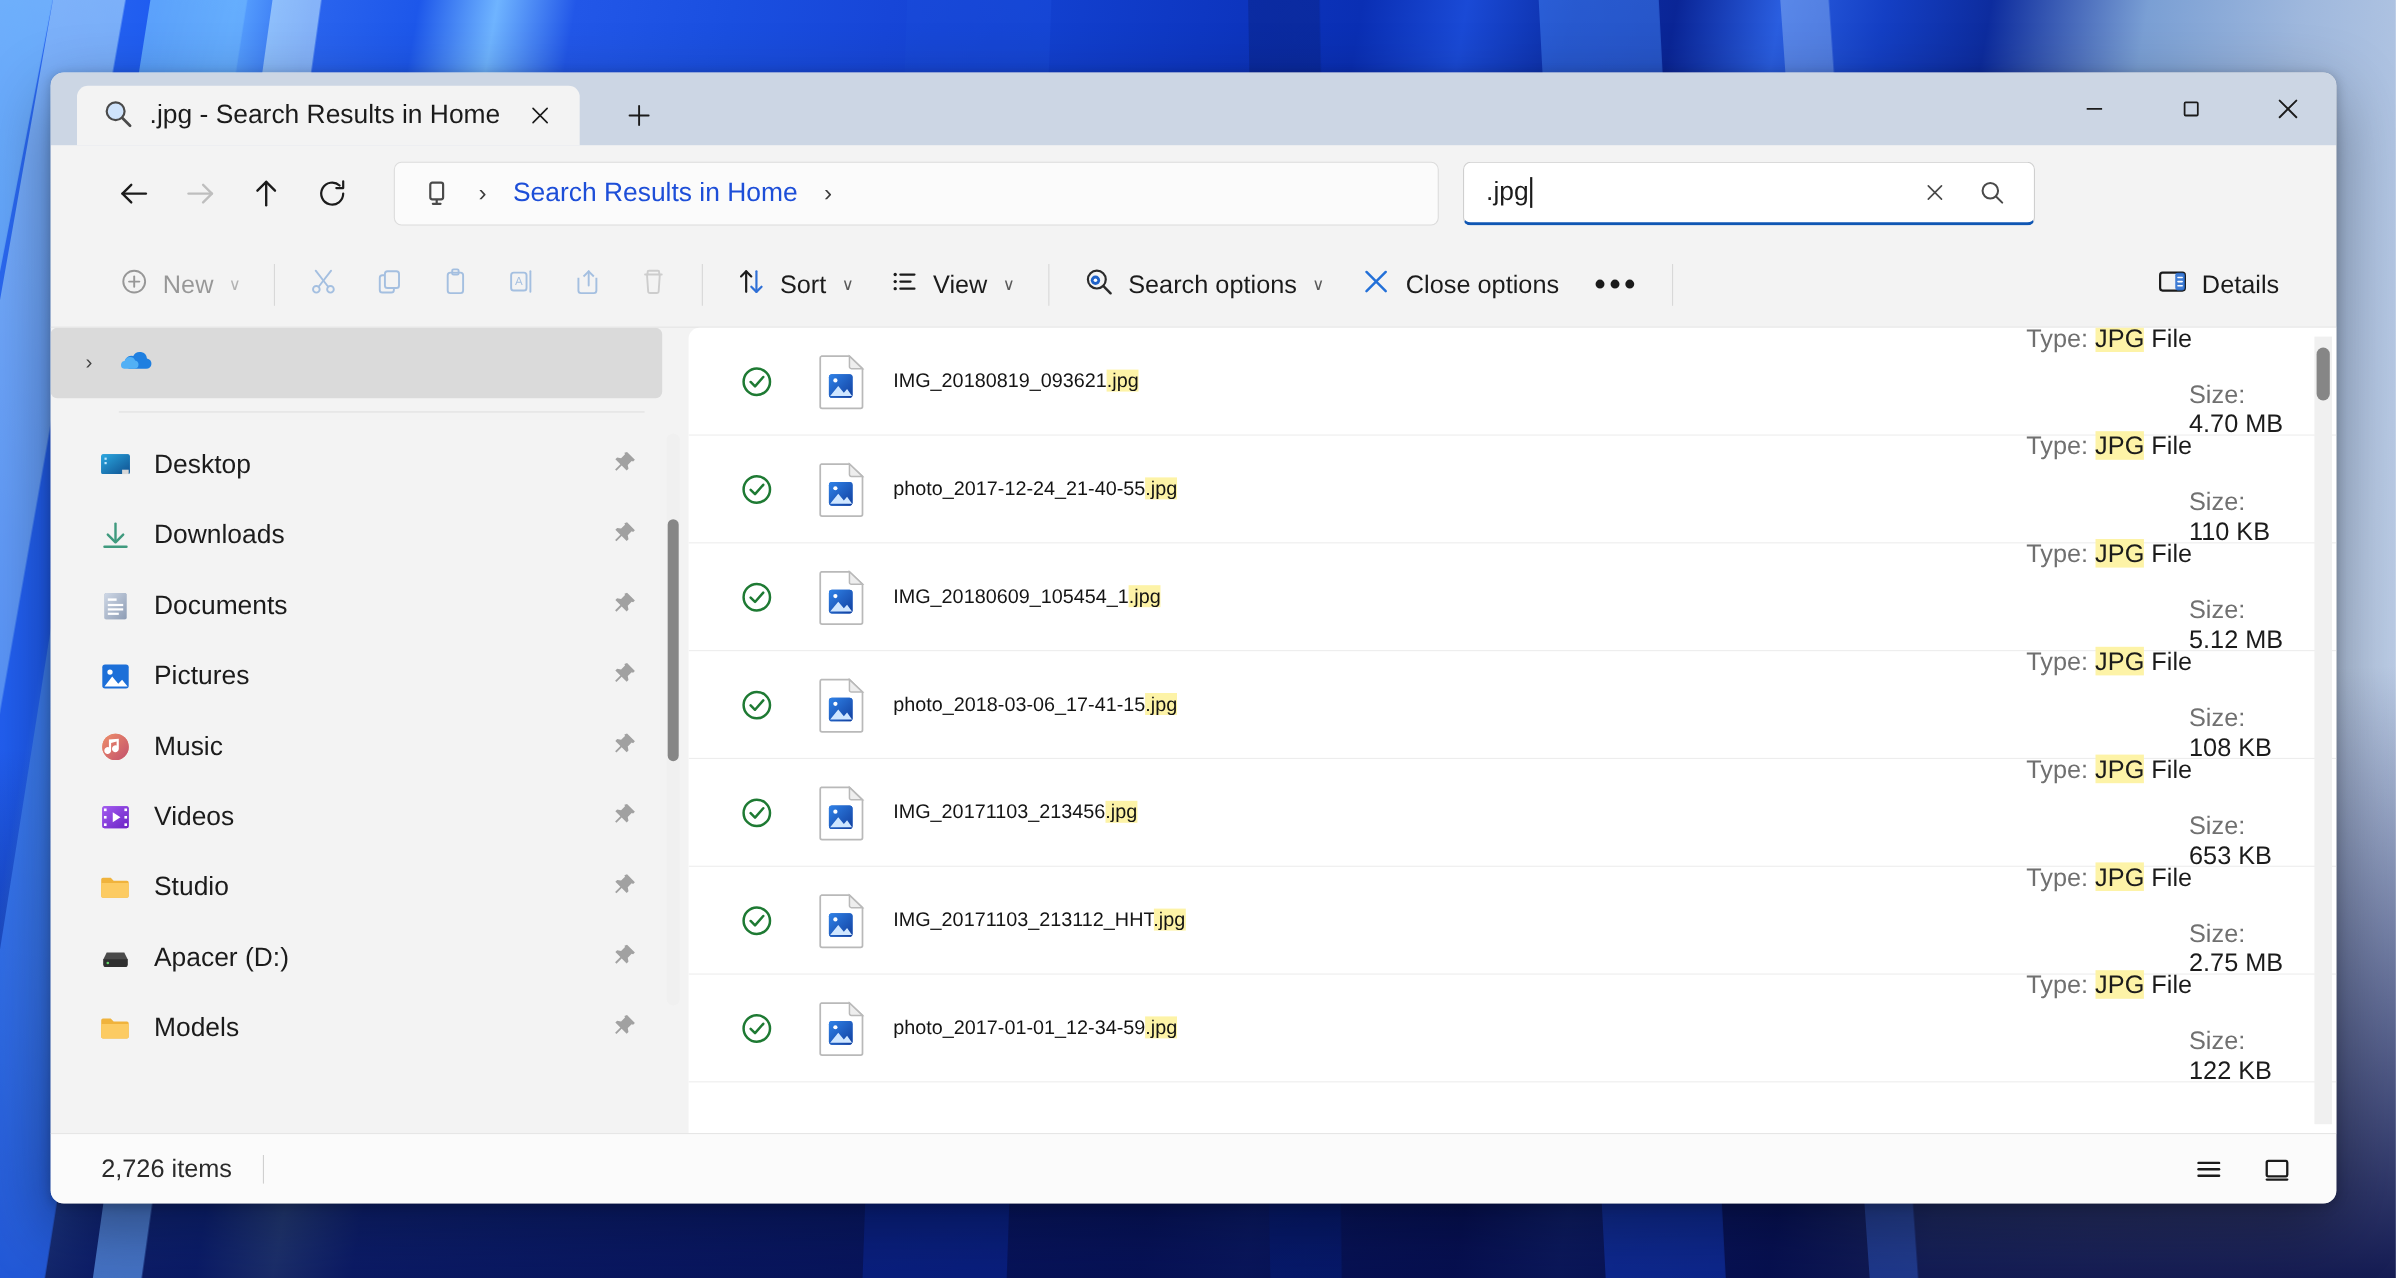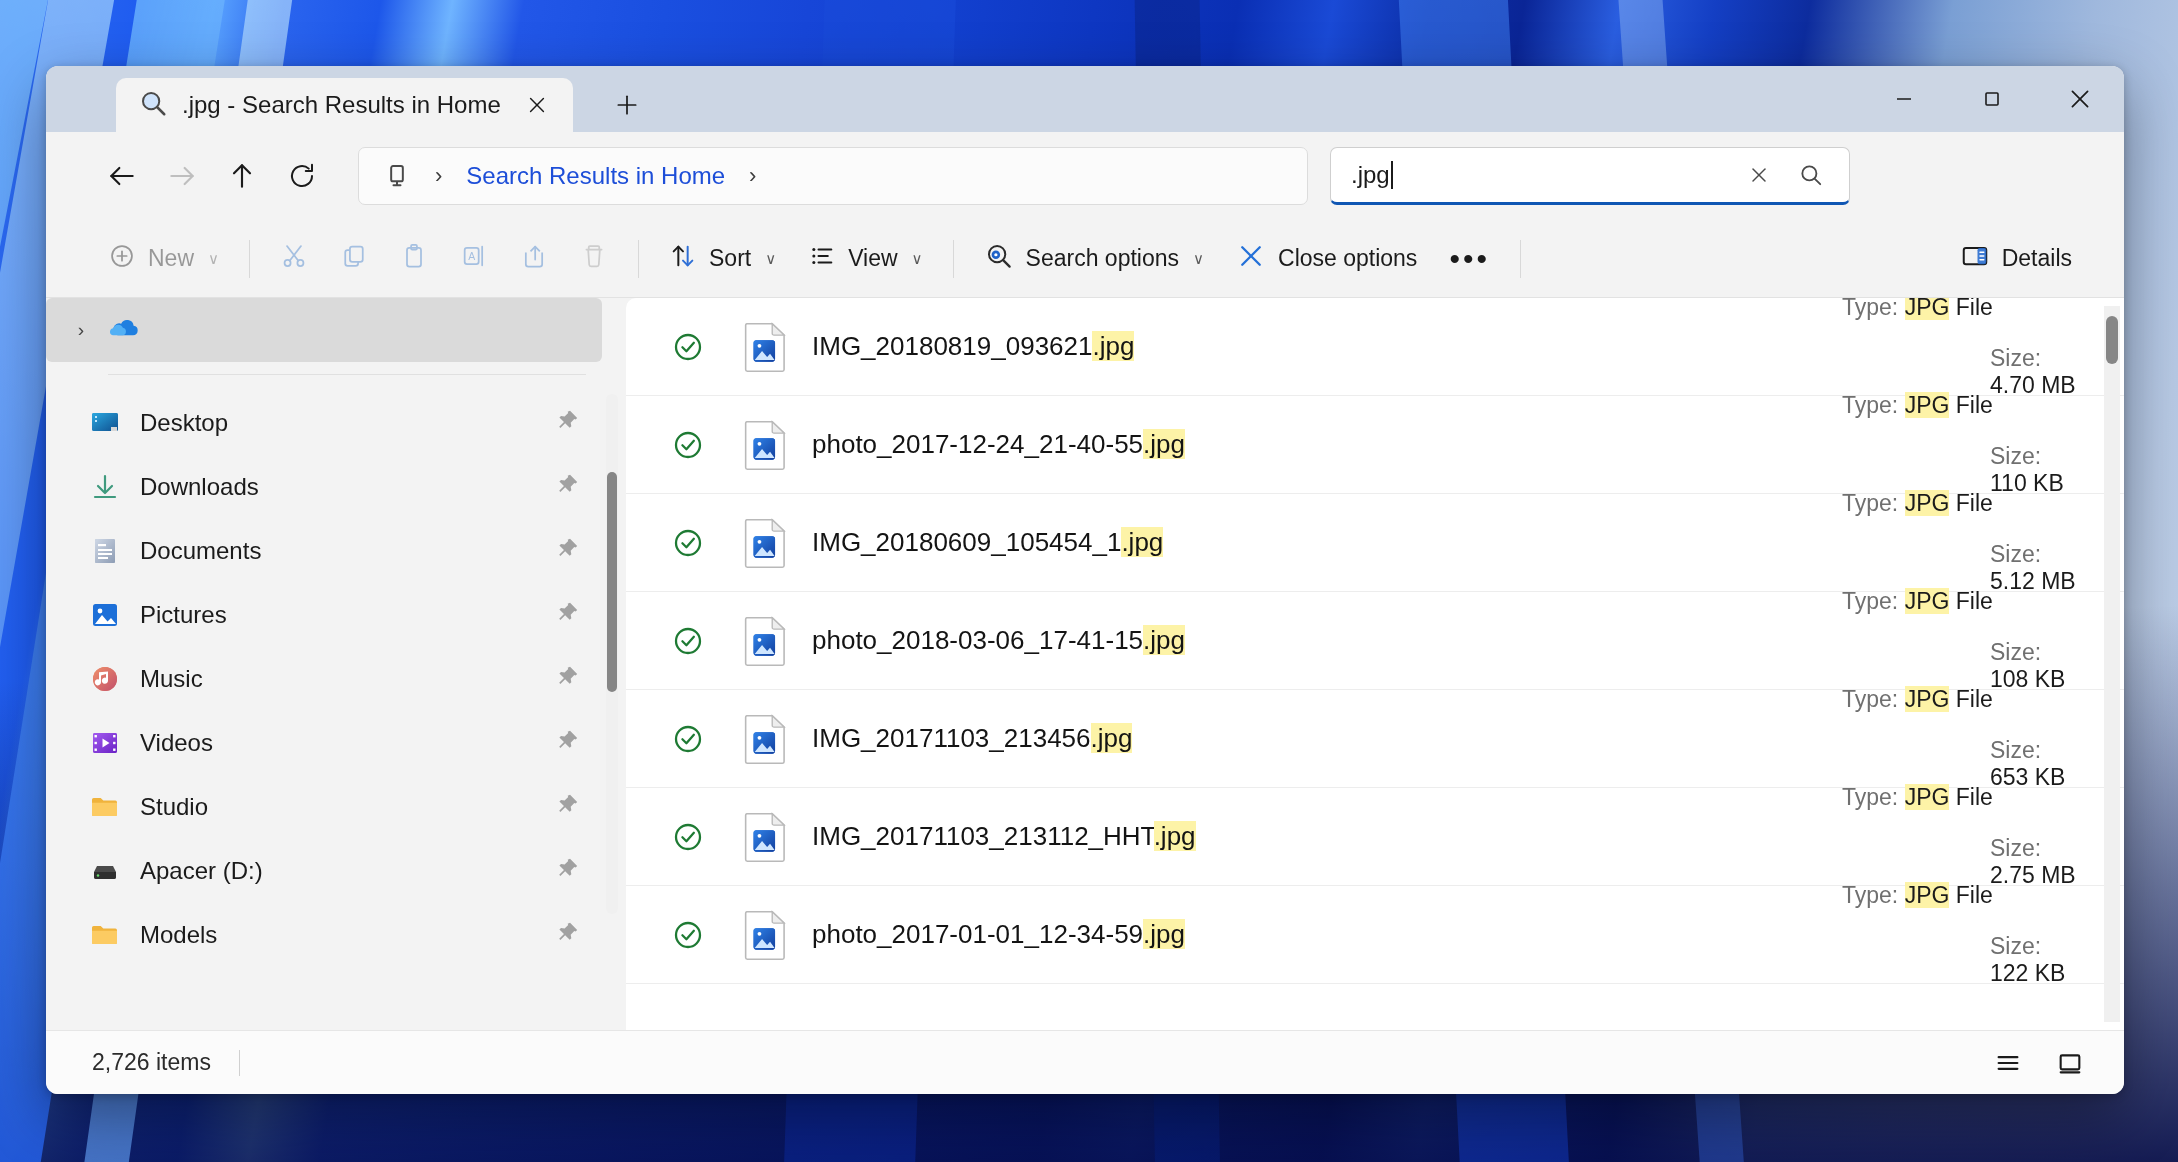--- a/index.html
+++ b/index.html
@@ -44,21 +44,21 @@
   }
 
   
   .titlebar {
     height: 66px;
     background: #ccd6e4;
     display: flex; align-items: flex-end;
     position: relative;
     flex: 0 0 auto;
   }
-  .tabstrip { display: flex; align-items: flex-end; padding-left: 24px; gap: 18px; margin-left: 46px; }
+  .tabstrip { display: flex; align-items: flex-end; padding-left: 24px; gap: 18px; }
   .tab {
     display: flex; align-items: center; gap: 14px;
     height: 54px; padding: 0 14px 0 22px;
     background: #f3f3f3;
     border-radius: 10px 10px 0 0;
     min-width: 440px;
     position: relative;
   }
   .tab-title {
     font-size: 24px; color: #1b1b1b;
@@ -227,21 +227,21 @@
     padding: 0 0 0 30px;
     border-bottom: 1px solid #ededed;
     position: relative;
     cursor: default;
   }
   .sync {
     width: 64px; display: flex; align-items: center; justify-content: center;
   }
   .fileicon { width: 92px; display: flex; align-items: center; justify-content: center; }
   .fname {
-    font-size: 26px; color: #141414;
+    font-size: 18px; color: #141414;
     white-space: nowrap;
     flex: 0 0 auto;
     width: 1030px;
   }
   .hl { background: #fdf3a7; }
   .meta {
     display: flex; flex-direction: column;
     justify-content: center;
     flex: 1;
     gap: 24px;

